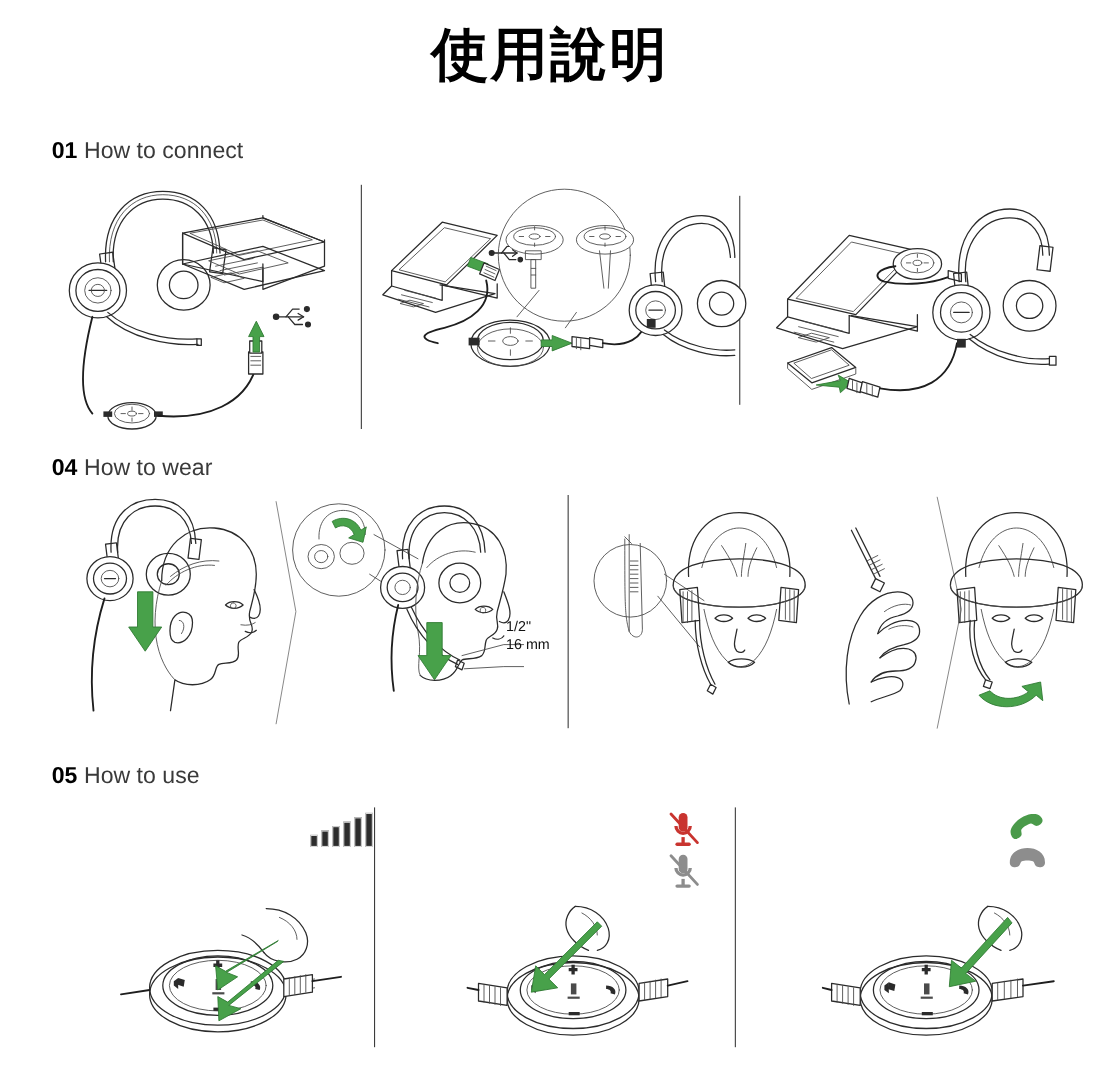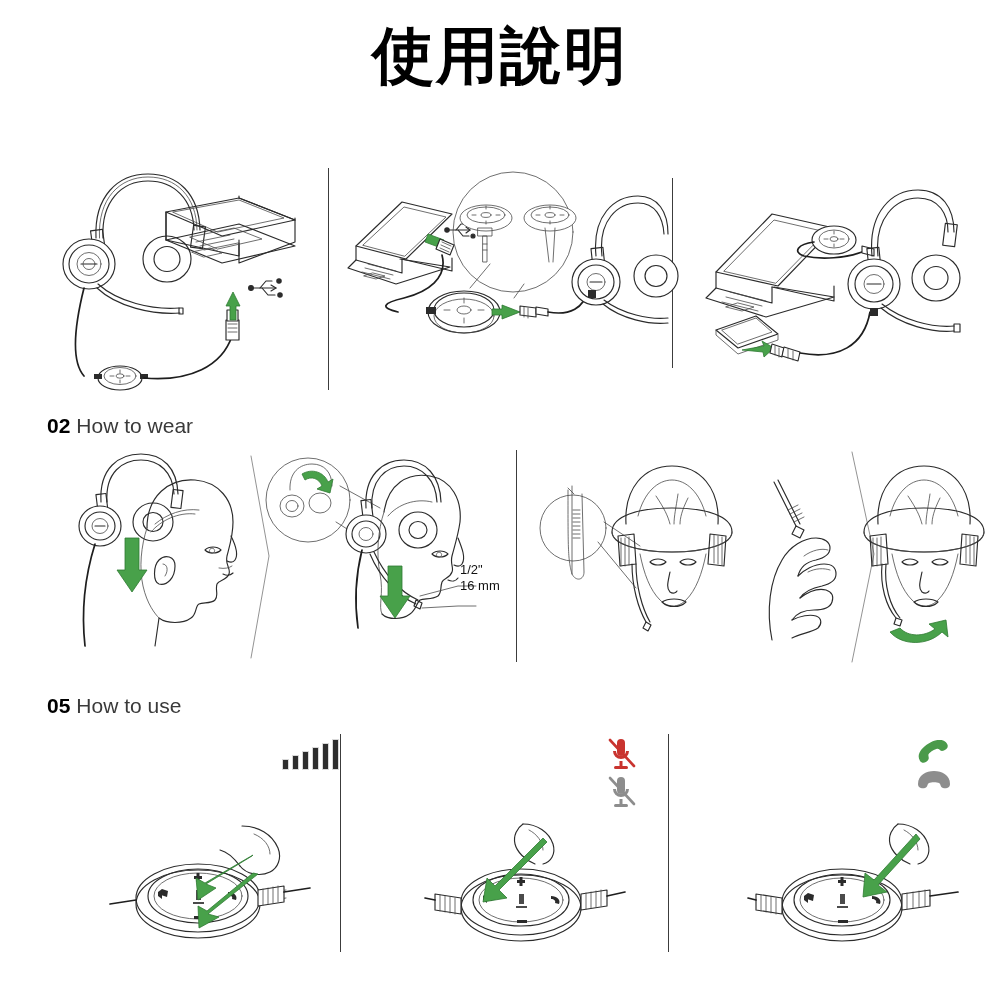--- a/index.html
+++ b/index.html
@@ -11,21 +11,21 @@
     color:#1a1a1a;
     overflow:hidden;
     position:relative;
   }
   .page{position:relative;width:1000px;height:990px;}
 
   
   .page-title{
     position:absolute;top:22px;left:0;width:1000px;
     text-align:center;
-    font-size:62px;
+    font-size:52px;
     font-weight:700;
     letter-spacing:2px;
     line-height:1.1;
     color:#000;
   }
 
   
   .sec-head{position:absolute;left:47px;font-size:21px;white-space:nowrap;color:#231f20;}
   .sec-head .num{font-weight:700;color:#000;}
   .sec-head .lbl{font-weight:400;color:#3a3a3a;margin-left:6px;}
@@ -65,20 +65,23 @@
   .cap-wrap{position:absolute;font-size:13px;color:#111;line-height:1.25;white-space:nowrap;}
   .cap-wrap div{font-family:"Liberation Sans",sans-serif;}
 </style>
 </head>
 <body>
 
 <div class="page">
 
   <div class="page-title">使用說明</div>
 
+  <div class="sec-head" id="head-01">
+    <span class="num">01</span><span class="lbl">How to connect</span>
+  </div>
 
   <div class="section" id="sec-01">
 
     <div class="divider" style="left:328px;top:8px;height:222px;"></div>
     <div class="divider" style="left:672px;top:18px;height:190px;"></div>
 
     <div class="panel" style="left:40px;width:288px;">
       <svg class="art" viewBox="0 0 288 240">
 
         <path class="ln" d="M56 78 C54 36 78 14 108 14 C138 14 159 34 160 70"></path>
@@ -265,21 +268,21 @@
         <ellipse class="ln" cx="250" cy="118" rx="12" ry="11.5"></ellipse>
         <path class="ln" d="M196 144 C216 160 246 168 268 166"></path>
         <path class="ln" d="M195 148 C215 165 246 173 268 171"></path>
         <path class="ln" d="M268 164 l6 0 0 8 -6 0 z"></path>
         <path class="dk" d="M184 148 l8 0 0 8 -8 0 z"></path>
       </svg>
     </div>
   </div>
 
   <div class="sec-head" id="head-02">
-    <span class="num">02</span><span class="lbl">How to wear</span>
+    <span class="num">04</span><span class="lbl">How to wear</span>
   </div>
 
   <div class="section" id="sec-02">
 
     <div class="divider" style="left:516px;top:0px;height:212px;"></div>
 
     <div class="panel" style="left:55px;width:215px;">
       <svg class="art" viewBox="0 0 215 215">
 
         <path class="ln" d="M46 52 C44 18 64 4 86 4 C108 4 122 18 123 44"></path>

